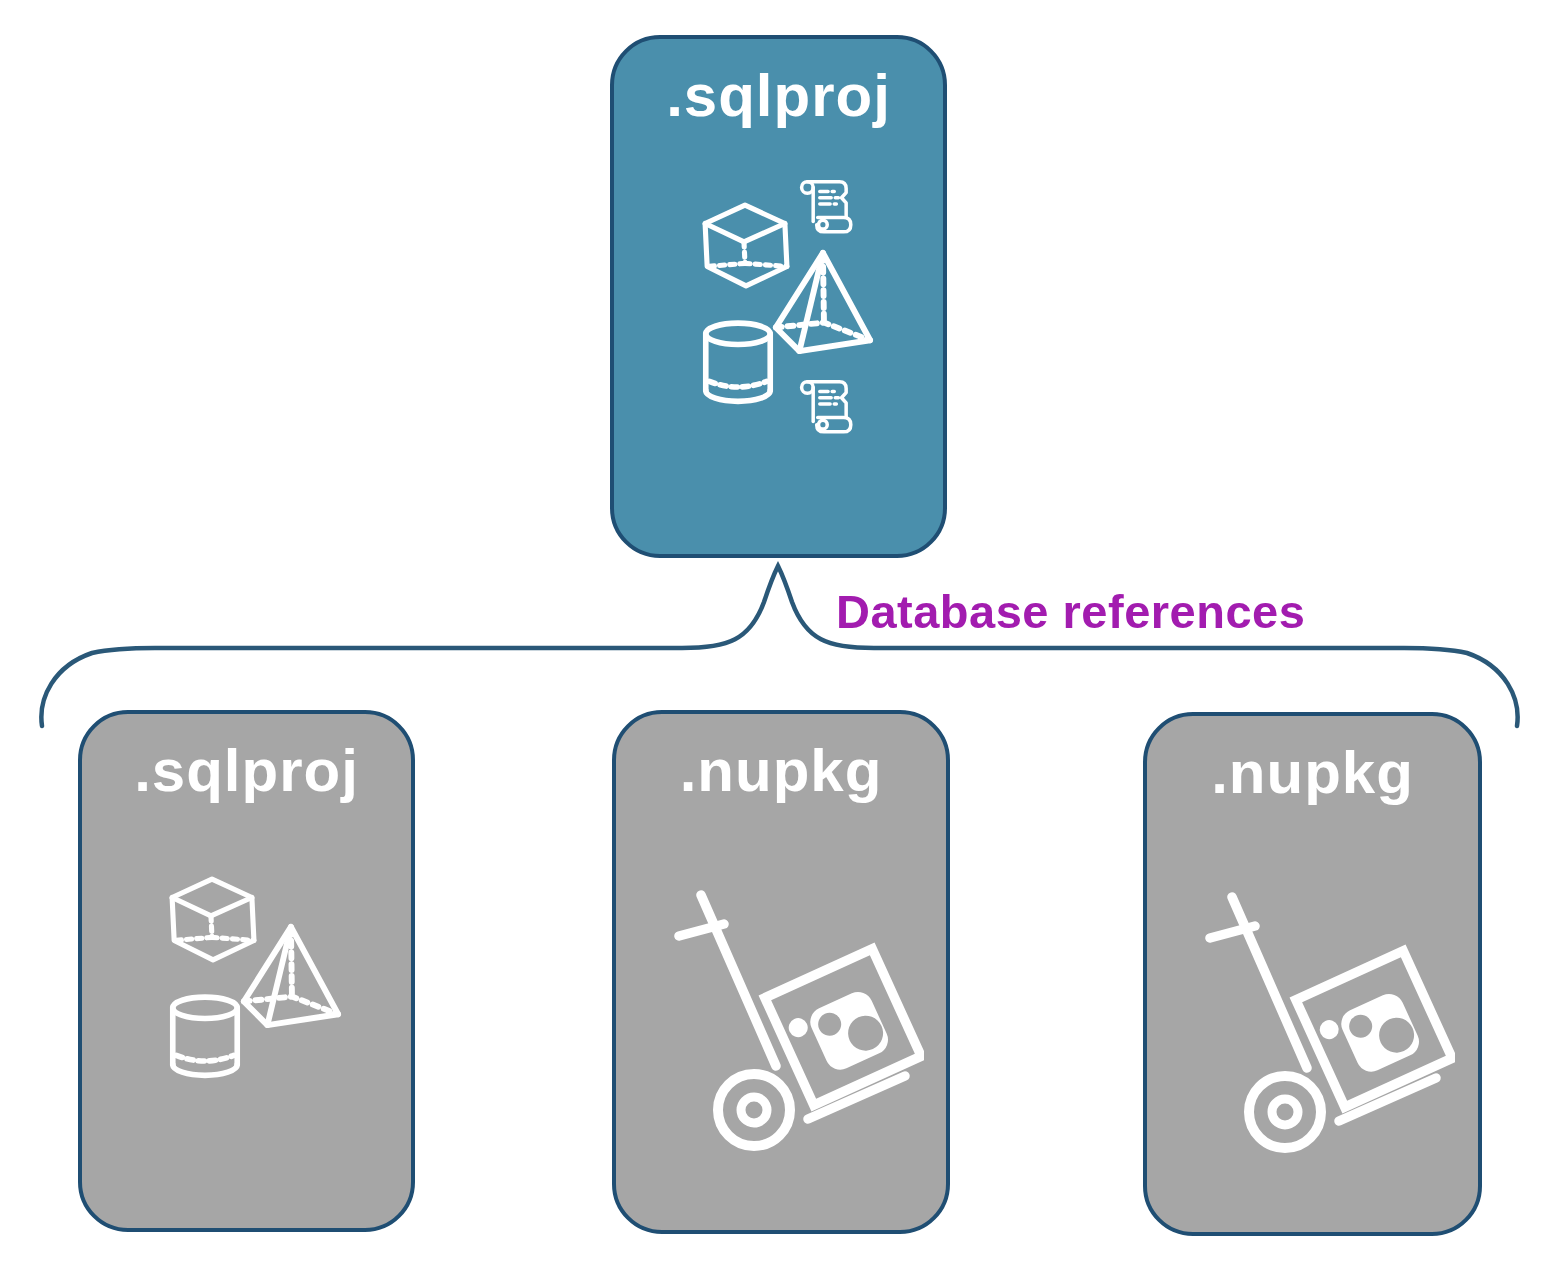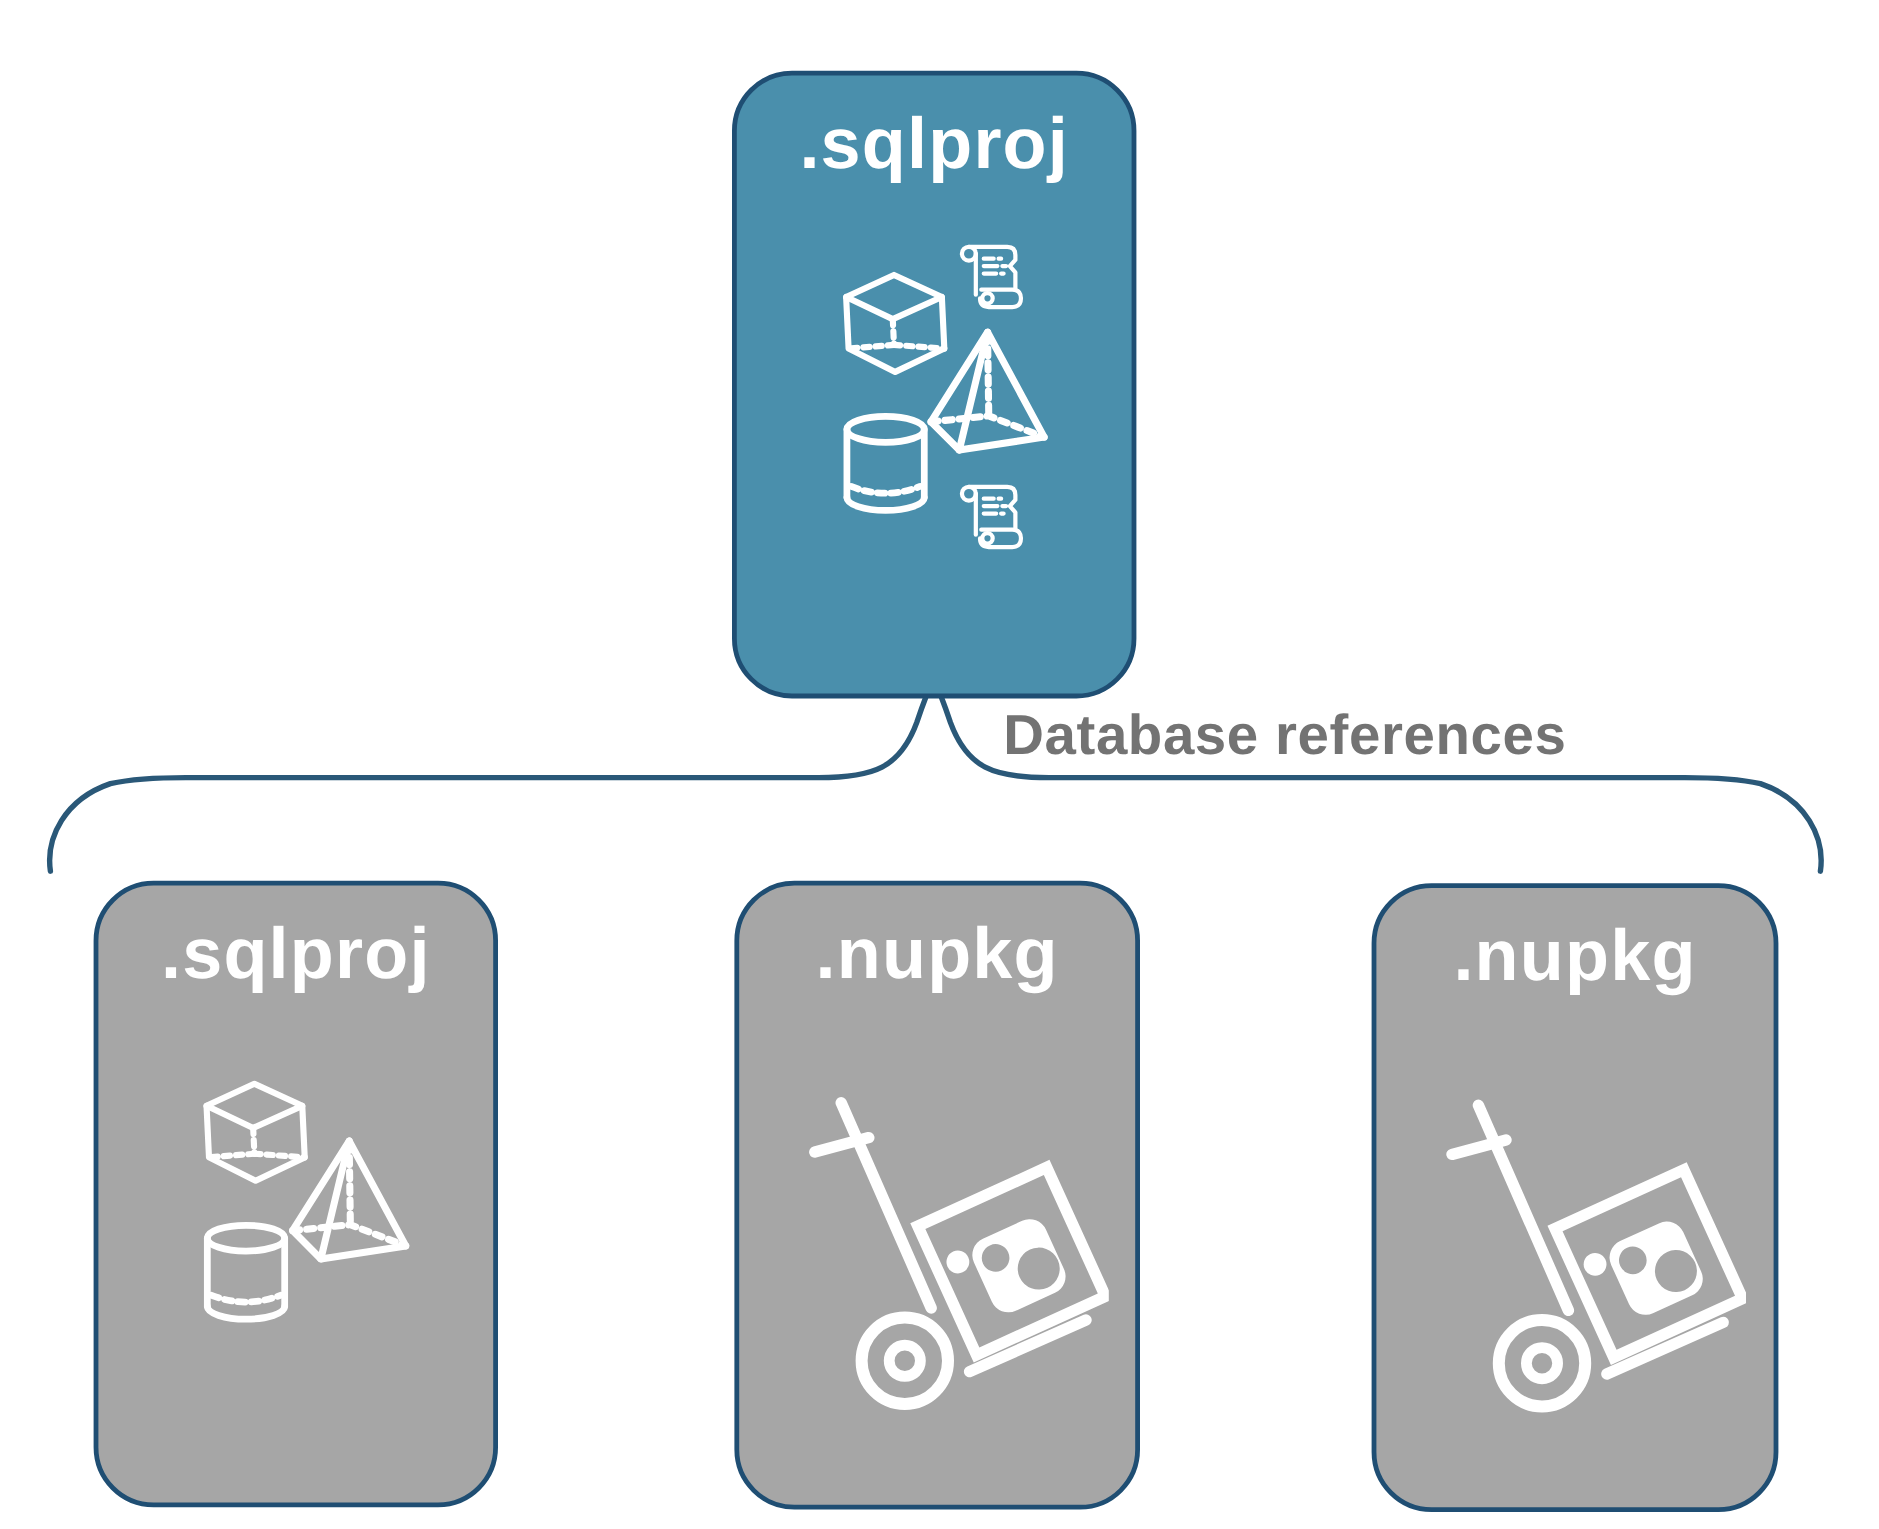--- a/index.html
+++ b/index.html
@@ -8,21 +8,20 @@
     width:1566px;height:1274px;
     background:#ffffff;
     font-family:"Liberation Sans","DejaVu Sans",sans-serif;
     overflow:hidden;
   }
   .node{
     position:absolute;
     box-sizing:border-box;
     border:4.5px solid #1f4e73;
     border-radius:50px;
-    margin-top:24px;
   }
   .node.teal{background:#4a8fac;}
   .node.gray{background:#a6a6a6;}
   .node-title{
     display:block;
     margin-top:24px;
     text-align:center;
     color:#ffffff;
     font-size:60px;
     font-weight:bold;
@@ -31,21 +30,21 @@
     white-space:nowrap;
   }
   .icon{position:absolute;}
   #brace-svg{
     position:absolute;left:0;top:0;width:1566px;height:1274px;
     pointer-events:none;
   }
   #connector-label{
     position:absolute;
     left:836px;top:584px;
-    color:#737373;
+    color:#a21caf;
     font-size:47px;
     font-weight:bold;
     white-space:nowrap;
     letter-spacing:0.5px;
   }
   .defs-hidden{position:absolute;width:0;height:0;overflow:hidden;}
 </style>
 </head>
 <body>
 

